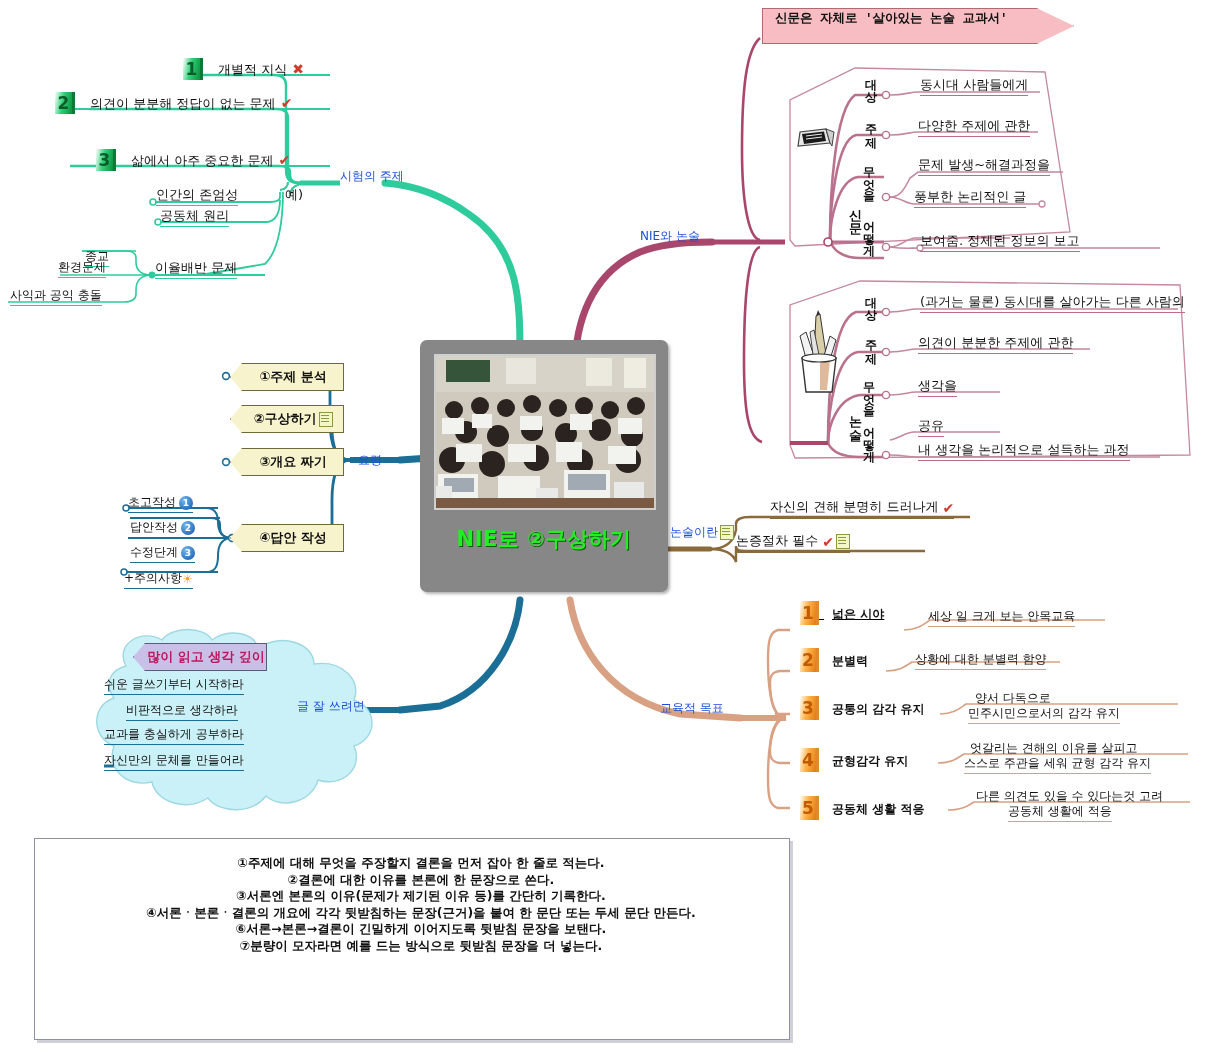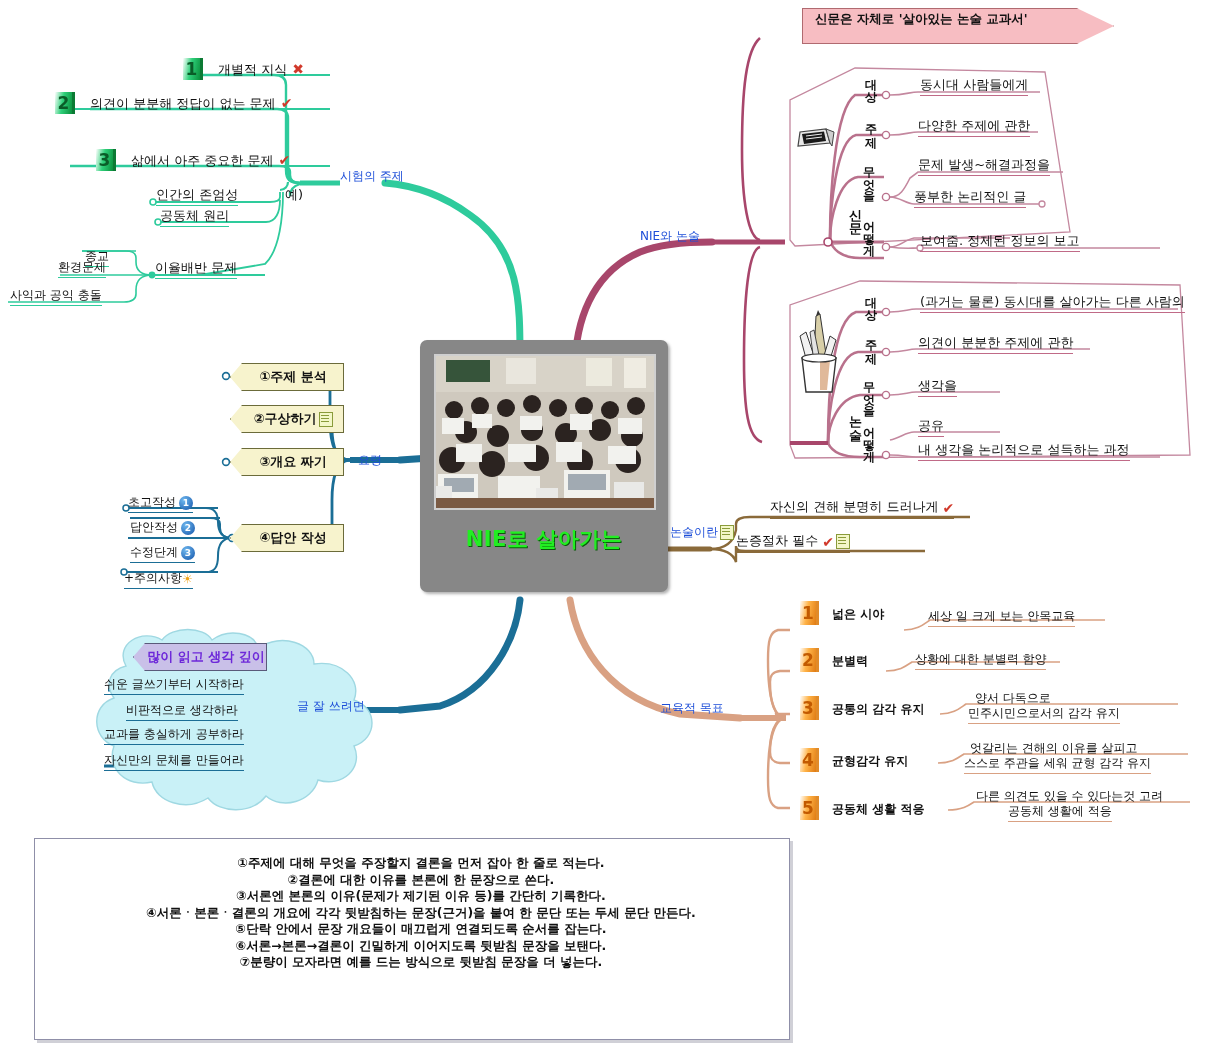--- a/index.html
+++ b/index.html
@@ -37,21 +37,21 @@
   .note-ico:after{content:"";position:absolute;left:1px;top:2px;width:8px;height:1px;
         box-shadow:0 3px 0 #8a9b3a,0 6px 0 #8a9b3a;background:#8a9b3a;}
   .bulb{display:inline-block;vertical-align:middle;font-size:12px;color:#f0a51e;}
 
   
   .chev{position:absolute;height:26px;line-height:26px;font-size:13px;font-weight:bold;
         color:#111;text-align:center;
         background:#f7f3cd;border:1.4px solid #6b6b3a;
         clip-path:polygon(12px 0,100% 0,100% 100%,12px 100%,0 50%);
         box-shadow:3px 3px 0 rgba(120,120,120,.55);padding-left:12px;}
-  .chev-purple{background:#c9c0e8;border:1.4px solid #5a5a7a;color:#6d28d9;}
+  .chev-purple{background:#c9c0e8;border:1.4px solid #5a5a7a;color:#be185d;}
 
   
   .banner{position:absolute;height:34px;background:#f7bdc2;border:1.2px solid #b06a70;
         clip-path:polygon(0 0,88% 0,100% 50%,88% 100%,0 100%);
         box-shadow:4px 4px 0 rgba(110,110,110,.6);}
   .banner span{display:block;font-size:12.5px;color:#111;font-weight:bold;
         padding:3px 0 0 12px;line-height:14px;}
 
   
   .docbox{position:absolute;background:#fff;border:1.2px solid #8f8fa8;
@@ -210,21 +210,21 @@
   </div>
   <div class="node bigmain" style="left:340px;top:168px;">시험의  주제</div>
   <div class="node leaf ul-green" style="left:156px;top:186px;">인간의  존엄성</div>
   <div class="node leaf" style="left:285px;top:186px;">예)</div>
   <div class="node leaf ul-green" style="left:160px;top:207px;">공동체  원리</div>
   <div class="node leaf ul-green" style="left:155px;top:259px;">이율배반  문제</div>
   <div class="node leafsm ul-green" style="left:85px;top:236px;margin-top:12px;">종교</div>
   <div class="node leafsm ul-green" style="left:58px;top:259px;">환경문제</div>
   <div class="node leafsm ul-green" style="left:10px;top:287px;">사익과 공익 충돌</div>
 
-  <div class="banner" style="left:802px;top:8px;width:310px;">
+  <div class="banner" style="left:762px;top:8px;width:310px;font-family:Liberation Mono, monospace;">
     <span>신문은  자체로  '살아있는  논술  교과서'</span>
   </div>
 
   <div class="node bigmain" style="left:640px;top:228px;">NIE와  논술</div>
 
   <div class="clip" style="left:796px;top:126px;">
     <svg width="40" height="26" viewBox="0 0 40 26">
       <path d="M2,20 L4,6 L30,3 L34,17 Z" fill="#e8e8e8" stroke="#444" stroke-width="1.2"></path>
       <path d="M6,8 L28,5.5 L30,15 L8,18 Z" fill="#1a1a1a"></path>
       <path d="M30,3 L38,6 L36,20 L34,17 Z" fill="#cfcfcf" stroke="#444" stroke-width="1"></path>
@@ -314,21 +314,21 @@
             <rect x="132" y="118" width="38" height="16"></rect>
         </g>
         <g fill="#e9e9e7">
           <rect x="0" y="130" width="16" height="22"></rect>
             <rect x="100" y="132" width="22" height="20"></rect>
           <rect x="178" y="126" width="30" height="26"></rect>
         </g>
         <rect x="0" y="142" width="218" height="10" fill="#7a5a43"></rect>
       </svg>
     </div>
-    <div class="ctitle" style="top:188px;">NIE로  살아가는</div>
+    <div class="ctitle" style="top:188px;">NIE로  ②구상하기</div>
   </div>
 
   <div class="node bigmain" style="left:358px;top:452px;">요령</div>
   <div class="chev" style="left:230px;top:363px;width:100px;">①주제  분석</div>
   <div class="chev" style="left:230px;top:405px;width:100px;">
     <span>②구상하기</span><span class="note-ico"></span>
   </div>
   <div class="chev" style="left:230px;top:448px;width:100px;">③개요  짜기</div>
   <div class="chev" style="left:230px;top:524px;width:100px;">④답안  작성</div>
   <div class="node leafsm ul-blue" style="left:128px;top:494px;">
@@ -363,21 +363,21 @@
   </svg>
   <div class="chev chev-purple" style="left:133px;top:643px;width:120px;">많이  읽고  생각  깊이</div>
   <div class="node leafsm ul-blue" style="left:104px;top:676px;">쉬운  글쓰기부터  시작하라</div>
   <div class="node leafsm ul-blue" style="left:126px;top:702px;">비판적으로  생각하라</div>
   <div class="node leafsm ul-blue" style="left:104px;top:726px;">교과를  충실하게  공부하라</div>
   <div class="node leafsm ul-blue" style="left:104px;top:752px;">자신만의  문체를  만들어라</div>
   <div class="node bigmain" style="left:297px;top:698px;">글  잘  쓰려면</div>
 
   <div class="node bigmain" style="left:660px;top:700px;">교육적  목표</div>
 
-  <div class="node" style="left:800px;top:601px;">
+  <div class="node" style="left:800px;top:601px;text-decoration:underline;">
     <span class="onum">1</span>
     <span class="leafsm" style="margin-left:8px;font-weight:bold;">넓은  시야</span>
   </div>
   <div class="node leafsm ul-tan" style="left:928px;top:608px;">세상 일 크게 보는 안목교육</div>
 
   <div class="node" style="left:800px;top:648px;">
     <span class="onum">2</span>
     <span class="leafsm" style="margin-left:8px;font-weight:bold;">분별력</span>
   </div>
   <div class="node leafsm ul-tan" style="left:915px;top:651px;">상황에 대한 분별력 함양</div>
@@ -402,19 +402,18 @@
   </div>
   <div class="node leafsm" style="left:976px;top:788px;">다른 의견도 있을 수 있다는것 고려</div>
   <div class="node leafsm ul-tan" style="left:1008px;top:803px;">공동체 생활에 적응</div>
 
   <div class="docbox" style="left:34px;top:838px;width:754px;height:200px;">
     <div style="margin-top:16px;">
       <div class="doc-line">①주제에 대해 무엇을 주장할지 결론을 먼저 잡아 한 줄로 적는다.</div>
       <div class="doc-line">②결론에 대한 이유를 본론에 한 문장으로 쓴다.</div>
       <div class="doc-line">③서론엔 본론의 이유(문제가 제기된 이유 등)를 간단히 기록한다.</div>
       <div class="doc-line">④서론ㆍ본론ㆍ결론의 개요에 각각 뒷받침하는 문장(근거)을 붙여 한 문단 또는 두세 문단 만든다.</div>
-      <div class="doc-line">⑤단락 안에서 문장 개요들이 매끄럽게 연결되도록 순서를 잡는다.</div>
       <div class="doc-line">⑥서론→본론→결론이 긴밀하게 이어지도록 뒷받침 문장을 보탠다.</div>
       <div class="doc-line">⑦분량이 모자라면 예를 드는 방식으로 뒷받침 문장을 더 넣는다.</div>
     </div>
   </div>
 
 </div>
 
 </body></html>

